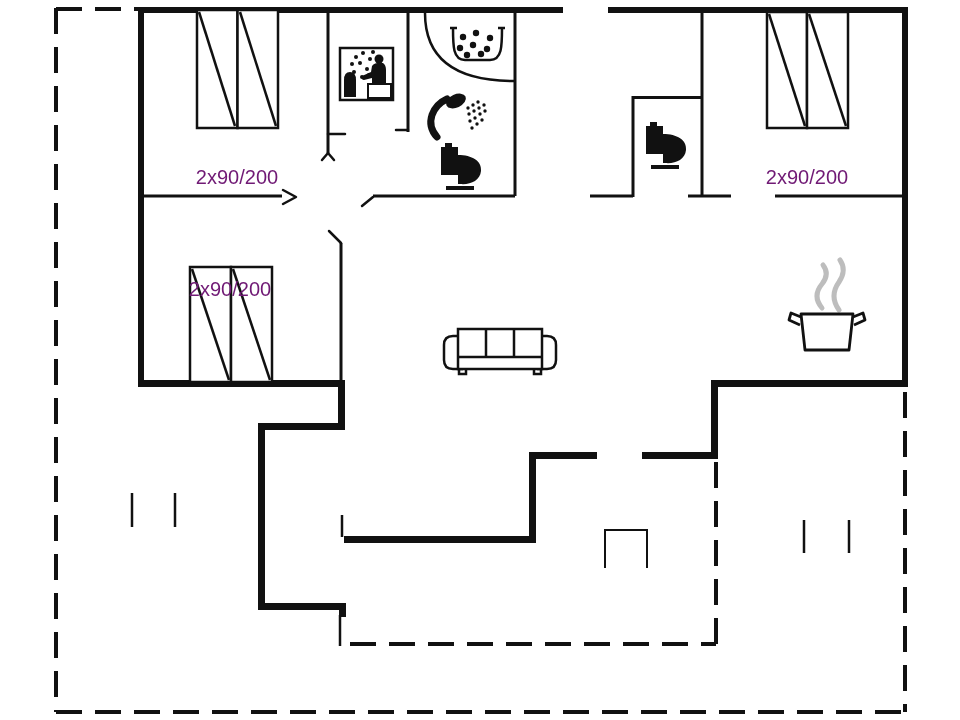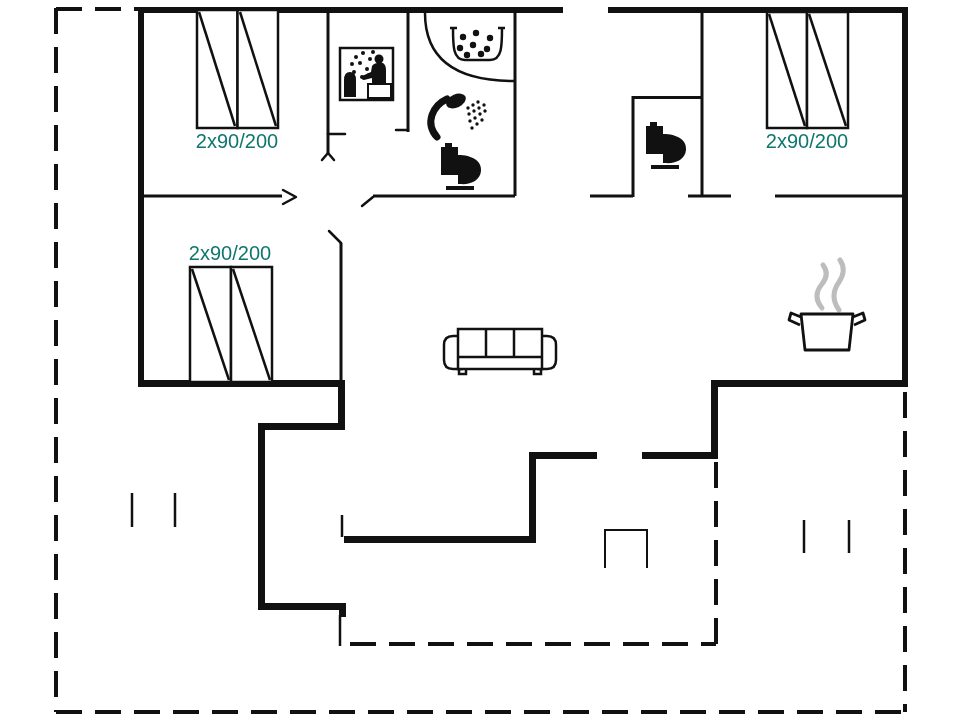--- a/index.html
+++ b/index.html
@@ -1,20 +1,20 @@
 <!DOCTYPE html>
 <html><head>
 <meta charset="utf-8">
 <style>
   html,body{margin:0;padding:0;background:#ffffff;width:960px;height:720px;}
   #plan{position:relative;width:960px;height:720px;background:#ffffff;overflow:hidden;
         font-family:"Liberation Sans", sans-serif;}
   #plan svg{position:absolute;left:0;top:0;}
   .bed-label{position:absolute;transform:translateX(-50%);font-size:20px;line-height:22px;
-             color:#0f766e;white-space:nowrap;letter-spacing:0px;}
+             color:#701a75;white-space:nowrap;letter-spacing:0px;margin-top:36px;}
 </style>
 </head>
 <body>
 
 <div id="plan">
   <svg width="960" height="720" viewBox="0 0 960 720">
 
     <g stroke="#111111" stroke-width="4" stroke-dasharray="26 13" fill="none">
       <path d="M 56 8 V 712"></path>
       <path d="M 56 712 H 906"></path>

